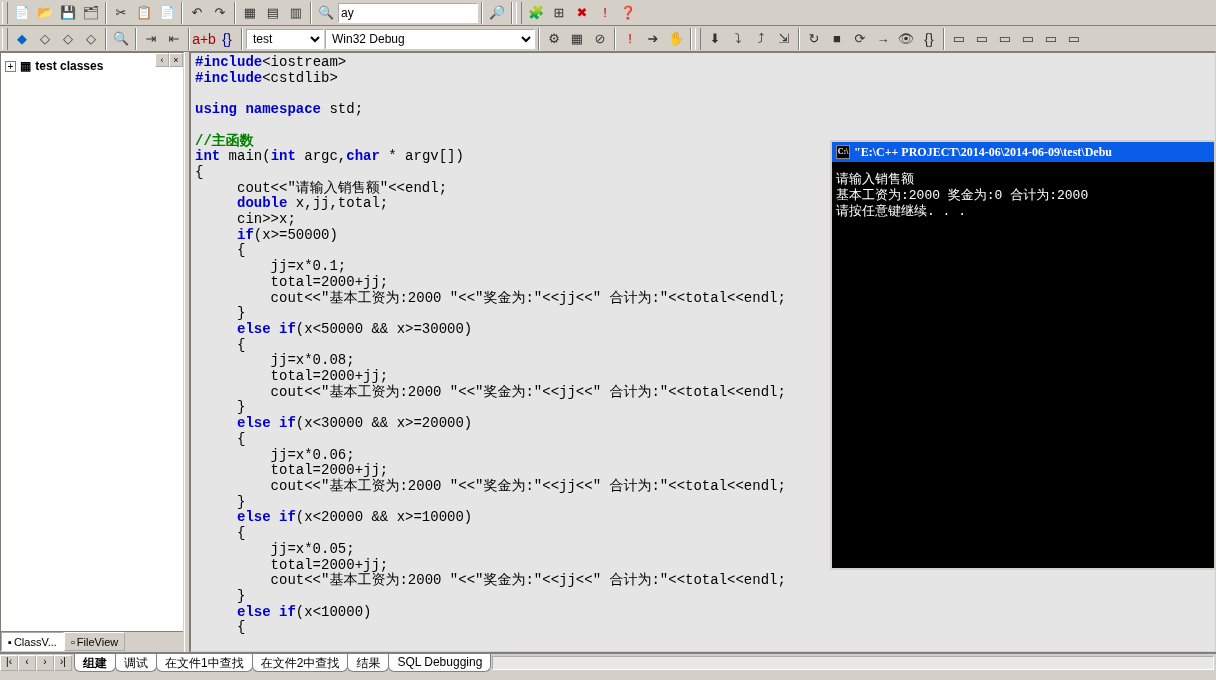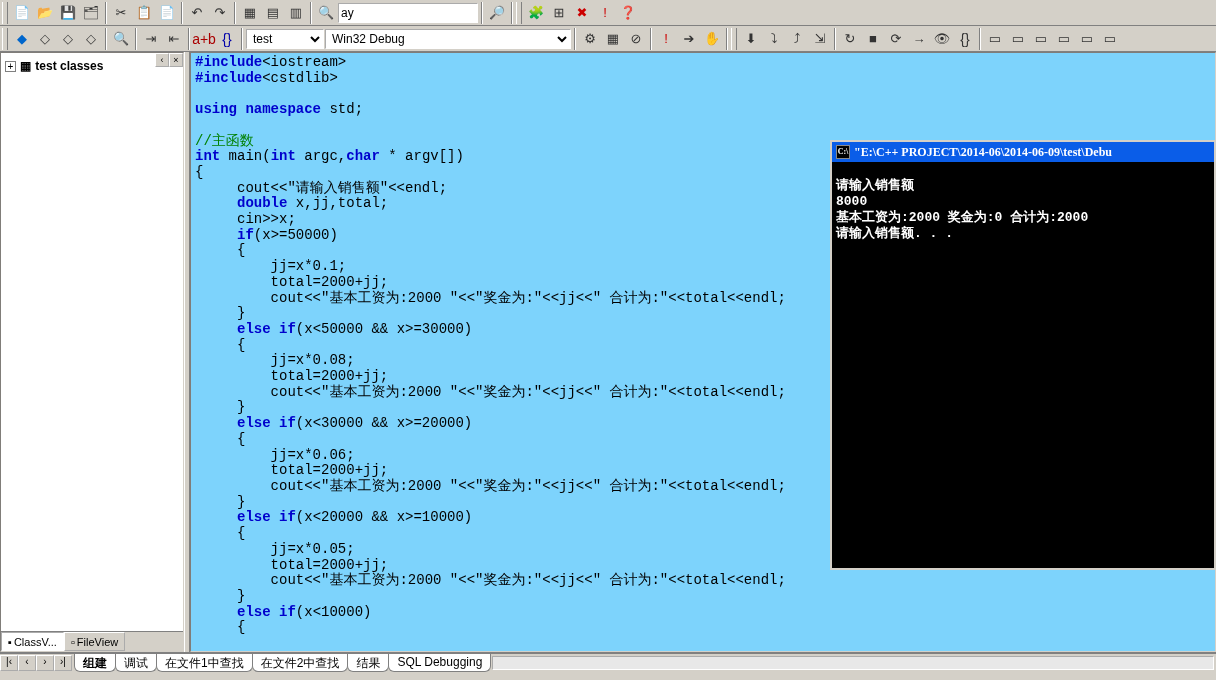--- a/index.html
+++ b/index.html
@@ -17,29 +17,29 @@
 .leftpane .controls .c{ width:14px; height:14px; background:#d4d0c8; border:1px outset #fff; font-size:9px; text-align:center; line-height:12px; cursor:pointer; }
 .tree { flex:1; padding:6px 4px; font-family:"MS Sans Serif",sans-serif; font-size:12px; font-weight:bold; background:#fff; overflow:auto; }
 .tree .node{ display:flex; align-items:center; gap:4px; }
 .tree .plus{ width:11px; height:11px; border:1px solid #808080; text-align:center; line-height:9px; font-size:10px; font-weight:normal; cursor:pointer; }
 .tabbar-bot { display:flex; height:20px; border-top:1px solid #808080; background:#d4d0c8; }
 .tabbar-bot .tab{ padding:2px 6px; border:1px outset #fff; font-size:11px; cursor:pointer; display:flex; align-items:center; gap:2px; }
 .tabbar-bot .tab.active{ background:#fff; border:1px inset #fff; }
 
 .splitter-v{ width:6px; background:#d4d0c8; cursor:col-resize; border-left:1px solid #fff; border-right:1px solid #808080; }
 
-.editor { flex:1; background:#7dd3fc; border:1px inset #d4d0c8; position:relative; font-family:Consolas,"Courier New",monospace; font-size:14px; line-height:15.7px; overflow:hidden; }
+.editor { flex:1; background:#e5e5e5; border:1px inset #d4d0c8; position:relative; font-family:Consolas,"Courier New",monospace; font-size:14px; line-height:15.7px; overflow:hidden; }
 .code { padding:2px 4px; white-space:pre; color:#000; }
 .kw{ color:#0000cc; font-weight:bold; }
-.cm{ color:#008000; font-weight:normal; }
+.cm{ color:#008000; font-weight:bold; }
 
 .console { position:absolute; top:140px; left:830px; width:386px; height:430px; background:#000; color:#fff; font-family:SimSun,"Courier New",monospace; font-size:13px; line-height:16px; border:2px solid #d4d0c8; }
 .console .titlebar{ height:20px; background:linear-gradient(#3a6ea5,#1e4e8c); background:#0a5de8; display:flex; align-items:center; padding:0 4px; font-size:12px; color:#fff; font-family:Tahoma; font-weight:bold; }
 .console .titlebar .ico{ width:14px; height:14px; background:#000; border:1px solid #888; margin-right:4px; font-size:8px; text-align:center; line-height:12px; }
-.console .body{ padding:16px 4px;font-weight:bold; }
+.console .body{ padding:10px 4px; }
 
 .bottom { height:20px; border-top:2px solid #808080; background:#d4d0c8; display:flex; align-items:center; }
 .bottom .nav{ display:flex; }
 .bottom .nav .b{ width:18px; height:16px; border:1px outset #fff; text-align:center; font-size:10px; cursor:pointer; }
 .bottom .tabs{ display:flex; height:18px; margin-left:2px;justify-content:space-between; }
 .bottom .tabs .t{ padding:1px 8px; border:1px solid #808080; border-top:none; background:#ffffff; font-size:12px; cursor:pointer; border-radius:0 0 6px 6px; margin-right:-1px; }
 .bottom .tabs .t.active{ background:#fff; font-weight:bold; }
 .bottom .track{ flex:1; height:14px; background:#e8e8e8; border:1px inset #fff; margin:0 2px; }
 </style>
 </head>
@@ -85,21 +85,21 @@
   <span class="sep"></span>
   <div class="tbbtn">🔍</div>
   <span class="sep"></span>
   <div class="tbbtn">⇥</div>
   <div class="tbbtn">⇤</div>
   <span class="sep"></span>
   <div class="tbbtn small" style="color:#a00">a+b</div>
   <div class="tbbtn small" style="color:#00a">{}</div>
   <span class="sep"></span>
   <select class="combo" style="width:78px"><option>test</option></select>
-  <select class="combo" style="width:246px"><option>Win32 Debug</option></select>
+  <select class="combo" style="width:210px"><option>Win32 Debug</option></select>
   <span class="sep"></span>
   <div class="tbbtn">⚙</div>
   <div class="tbbtn">▦</div>
   <div class="tbbtn">⊘</div>
   <span class="sep"></span>
   <div class="tbbtn" style="color:#c00">!</div>
   <div class="tbbtn">➔</div>
   <div class="tbbtn">✋</div>
   <span class="sep"></span>
   <span class="grip"></span>
@@ -155,23 +155,22 @@
   </div>
 </div>
 
 <div class="console">
   <div class="titlebar">
     <span class="ico">C:\</span>
     <span>"E:\C++ PROJECT\2014-06\2014-06-09\test\Debu</span>
   </div>
   <div class="body" id="console-body">
       <div>请输入销售额</div>
-      <div>8000</div>
       <div>基本工资为:2000 奖金为:0 合计为:2000</div>
-      <div>请输入销售额. . .</div>
+      <div>请按任意键继续. . .</div>
     </div>
 </div>
 
 <div class="bottom">
   <div class="nav">
     <div class="b">|‹</div>
     <div class="b">‹</div>
     <div class="b">›</div>
     <div class="b">›|</div>
   </div>

